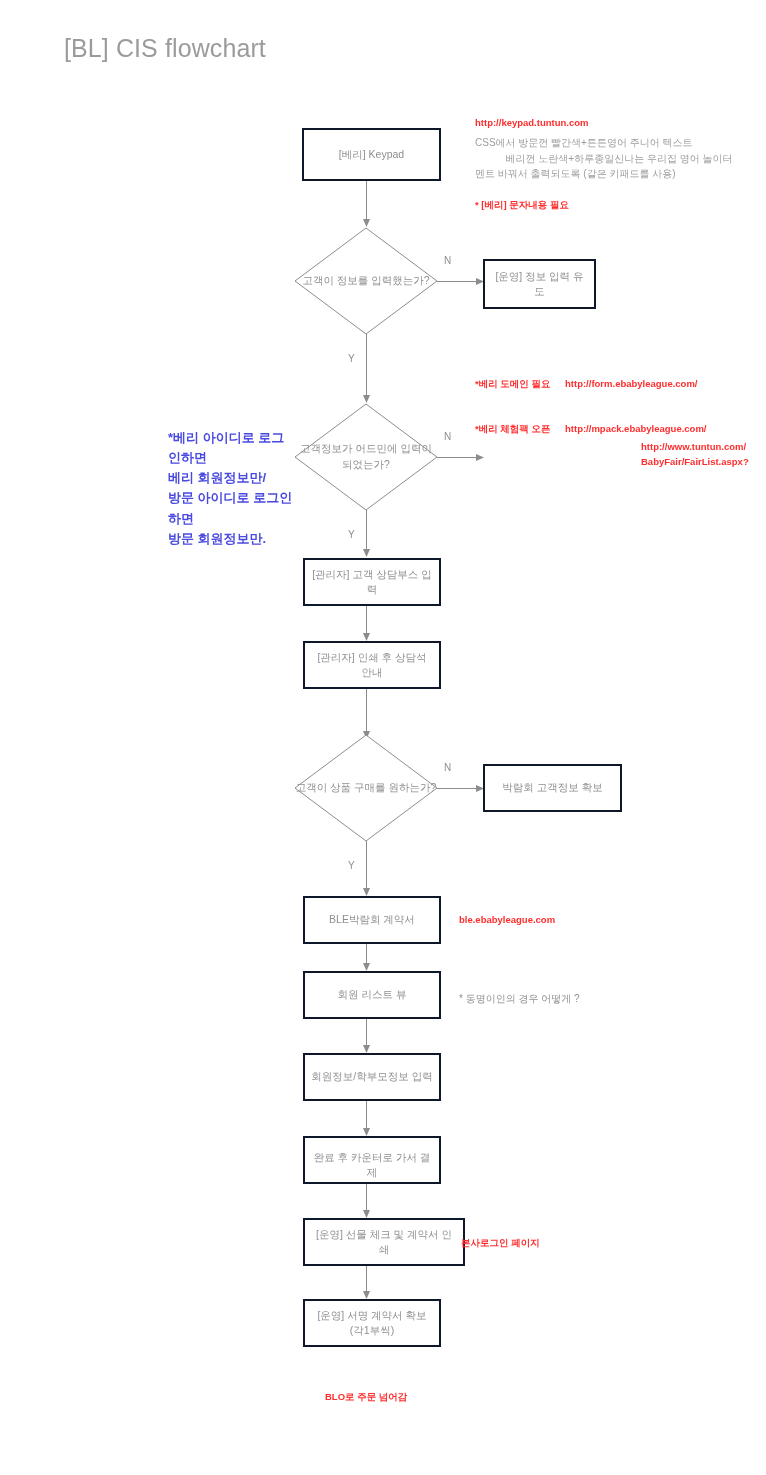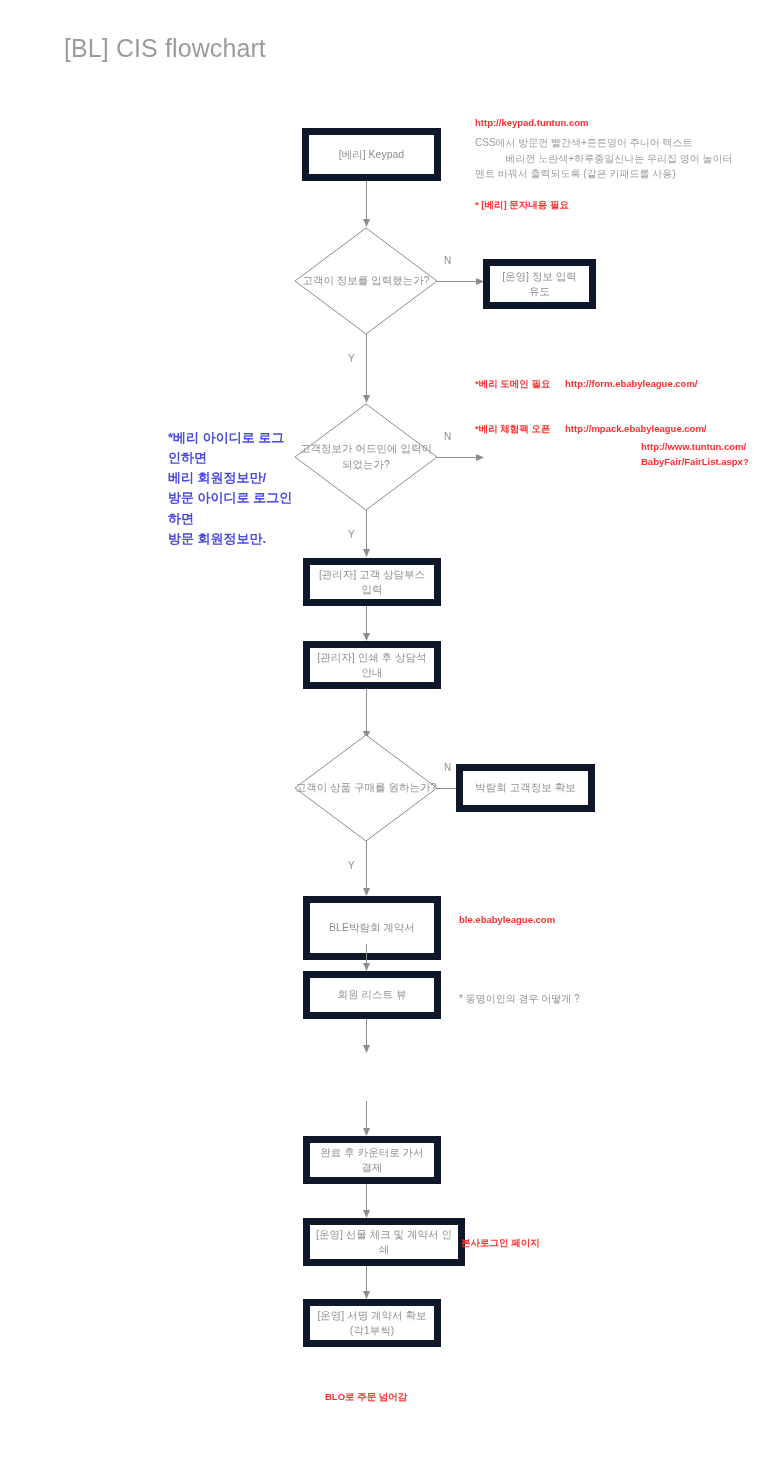--- a/index.html
+++ b/index.html
@@ -13,21 +13,21 @@
 
   .page-title {
     position:absolute; left:64px; top:34px;
     font-size:25px; color:#9b9b9b; font-weight:400;
     letter-spacing:0.1px; white-space:nowrap;
   }
 
   
   .node-box {
     position:absolute;
-    border:7px solid #0f172a;
+    border:2px solid #0f172a;
     background:#ffffff;
     display:flex; align-items:center; justify-content:center;
     text-align:center;
     color:#8f8f8f; font-size:10.5px; line-height:1.45;
     padding:2px 6px;
   }
   .diamond-wrap { position:absolute; }
   .diamond-wrap svg { position:absolute; left:0; top:0; overflow:visible; }
   .diamond-label {
     position:absolute; left:0; top:0; width:100%; height:100%;
@@ -140,48 +140,51 @@
     <div class="diamond-label">고객이 상품 구매를
 원하는가?</div>
   </div>
 
   <div class="branch-label" style="left:444px; top:763px;">N</div>
   <svg class="conn" style="left:437px; top:784px; width:48px; height:10px;">
     <line x1="0" y1="4.5" x2="40" y2="4.5"></line>
     <polygon points="47,4.5 39,1 39,8"></polygon>
   </svg>
 
-  <div class="node-box" style="left:456px; top:764px; width:139px; height:48px;">
+  <div class="node-box" style="left:483px; top:764px; width:139px; height:48px;">
     <span>박람회 고객정보 확보</span>
   </div>
 
   <div class="branch-label" style="left:348px; top:861px;">Y</div>
   <svg class="conn" style="left:362px; top:841px; width:14px; height:56px;">
     <line x1="4.5" y1="0" x2="4.5" y2="48"></line>
     <polygon points="4.5,55 1,47 8,47"></polygon>
   </svg>
 
-  <div class="node-box" style="left:303px; top:896px; width:138px; height:64px;">
+  <div class="node-box" style="left:303px; top:896px; width:138px; height:48px;">
     <span>BLE박람회 계약서</span>
   </div>
 
   <svg class="conn" style="left:362px; top:944px; width:14px; height:28px;">
     <line x1="4.5" y1="0" x2="4.5" y2="20"></line>
     <polygon points="4.5,27 1,19 8,19"></polygon>
   </svg>
 
   <div class="node-box" style="left:303px; top:971px; width:138px; height:48px;">
     <span>회원 리스트 뷰</span>
   </div>
 
   <svg class="conn" style="left:362px; top:1019px; width:14px; height:35px;">
     <line x1="4.5" y1="0" x2="4.5" y2="27"></line>
     <polygon points="4.5,34 1,26 8,26"></polygon>
   </svg>
 
+  <div class="node-box" style="left:303px; top:1053px; width:138px; height:48px;">
+    <span>회원정보/학부모정보 입력</span>
+  </div>
 
   <svg class="conn" style="left:362px; top:1101px; width:14px; height:36px;">
     <line x1="4.5" y1="0" x2="4.5" y2="28"></line>
     <polygon points="4.5,35 1,27 8,27"></polygon>
   </svg>
 
   <div class="node-box" style="left:303px; top:1136px; width:138px; height:48px;align-items:flex-end;">
     <span>완료 후 카운터로 가서 결제</span>
   </div>
 

